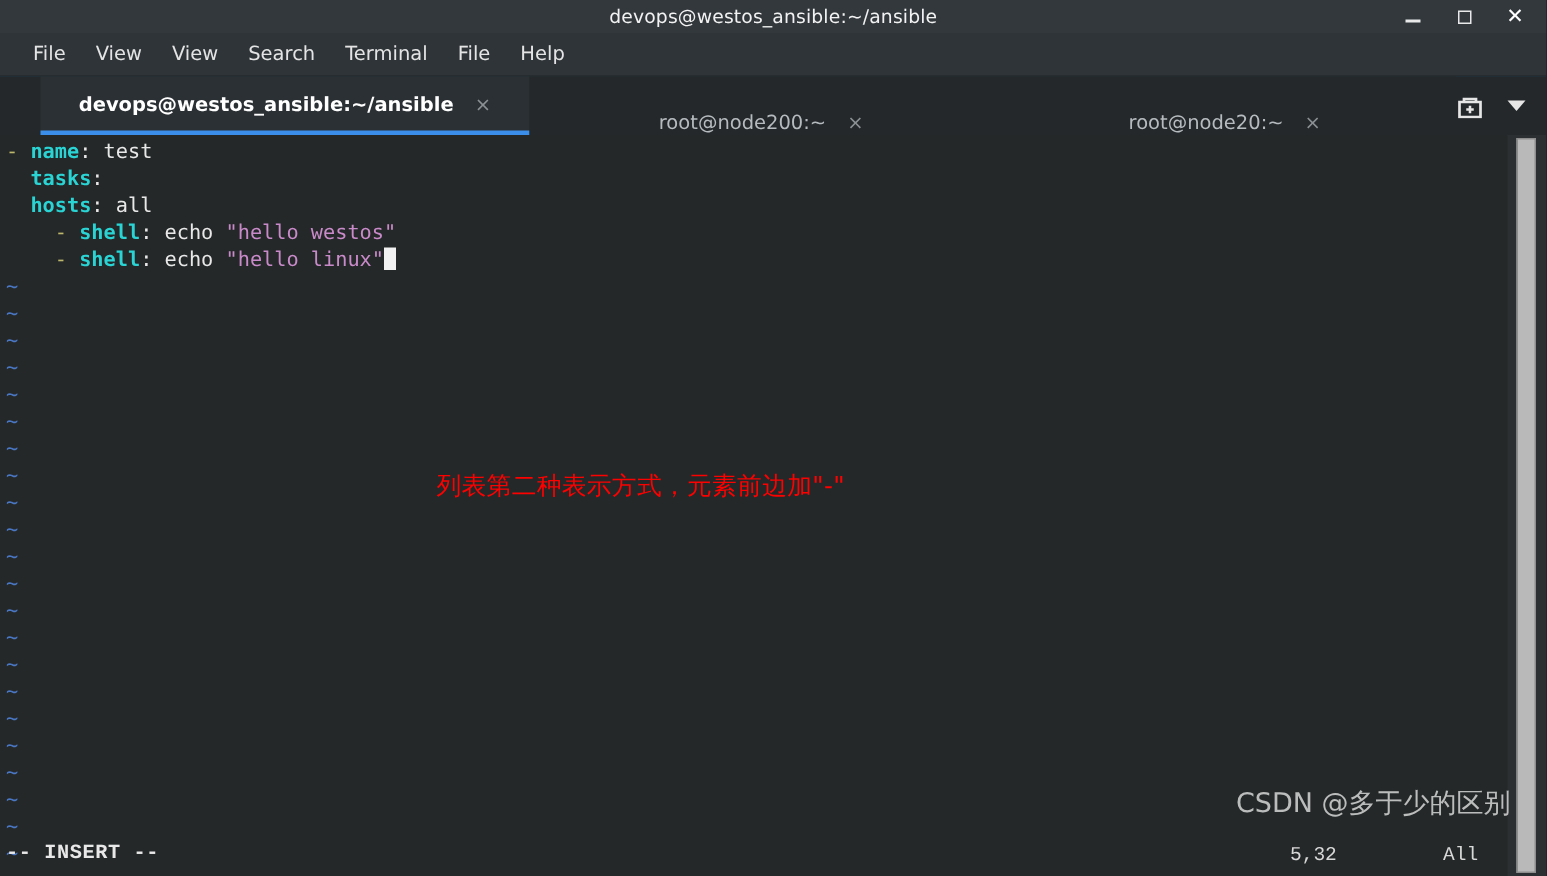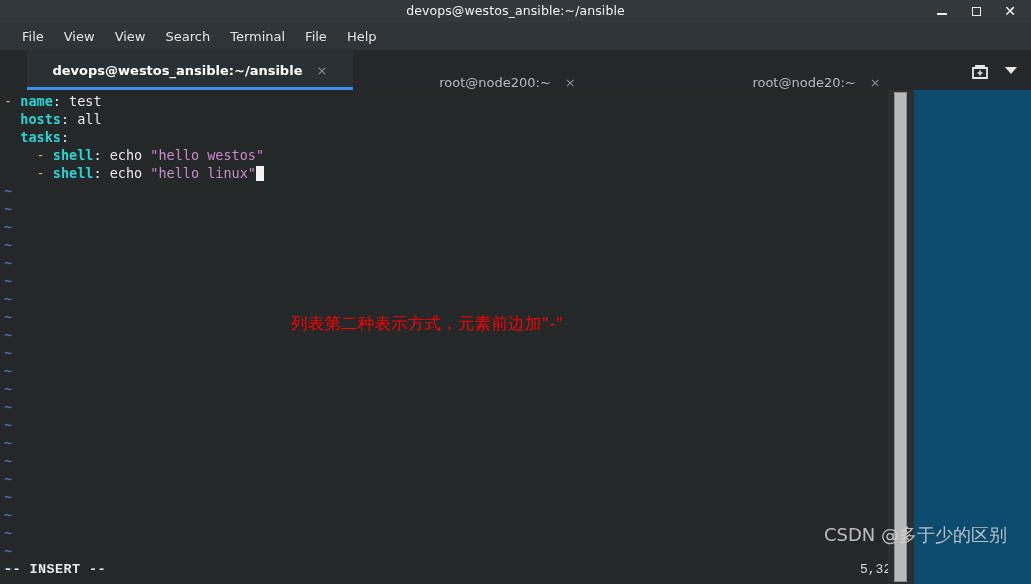--- a/index.html
+++ b/index.html
@@ -171,21 +171,21 @@
     width: 0; height: 0;
     border-left: 6px solid transparent;
     border-right: 6px solid transparent;
     border-top: 7px solid #e6e6e6;
   }
 
   
   .terminal {
     position: absolute;
     left: 0; top: 90px;
-    width: 914px;
+    width: 1031px;
     height: 494px;
     background: #242829;
     overflow: hidden;
   }
   .term-screen {
     position: absolute;
     left: 0; top: 0;
     width: 1005px;
     height: 494px;
     background: #242829;
@@ -340,22 +340,22 @@
         </svg>
       </span>
       <span class="chevron-icon"></span>
     </div>
   </div>
 
   <div class="terminal">
     <div class="term-screen">
       <div id="term-lines">
           <div class="line"><span class="t-dash">- </span><span class="t-key">name</span><span class="t-punct">: </span><span class="t-plain">test</span></div>
+          <div class="line"><span class="t-plain">  </span><span class="t-key">tasks</span><span class="t-punct">:</span></div>
           <div class="line"><span class="t-plain">  </span><span class="t-key">hosts</span><span class="t-punct">: </span><span class="t-plain">all</span></div>
-          <div class="line"><span class="t-plain">  </span><span class="t-key">tasks</span><span class="t-punct">:</span></div>
           <div class="line"><span class="t-dash">    - </span><span class="t-key">shell</span><span class="t-punct">: </span><span class="t-plain">echo </span><span class="t-string">"hello westos"</span></div>
           <div class="line"><span class="t-dash">    - </span><span class="t-key">shell</span><span class="t-punct">: </span><span class="t-plain">echo </span><span class="t-string">"hello linux"</span><span class="cursor-block"></span></div>
         </div>
       <div id="term-tildes">
           <div class="line t-tilde">~</div>
           <div class="line t-tilde">~</div>
           <div class="line t-tilde">~</div>
           <div class="line t-tilde">~</div>
           <div class="line t-tilde">~</div>
           <div class="line t-tilde">~</div>

